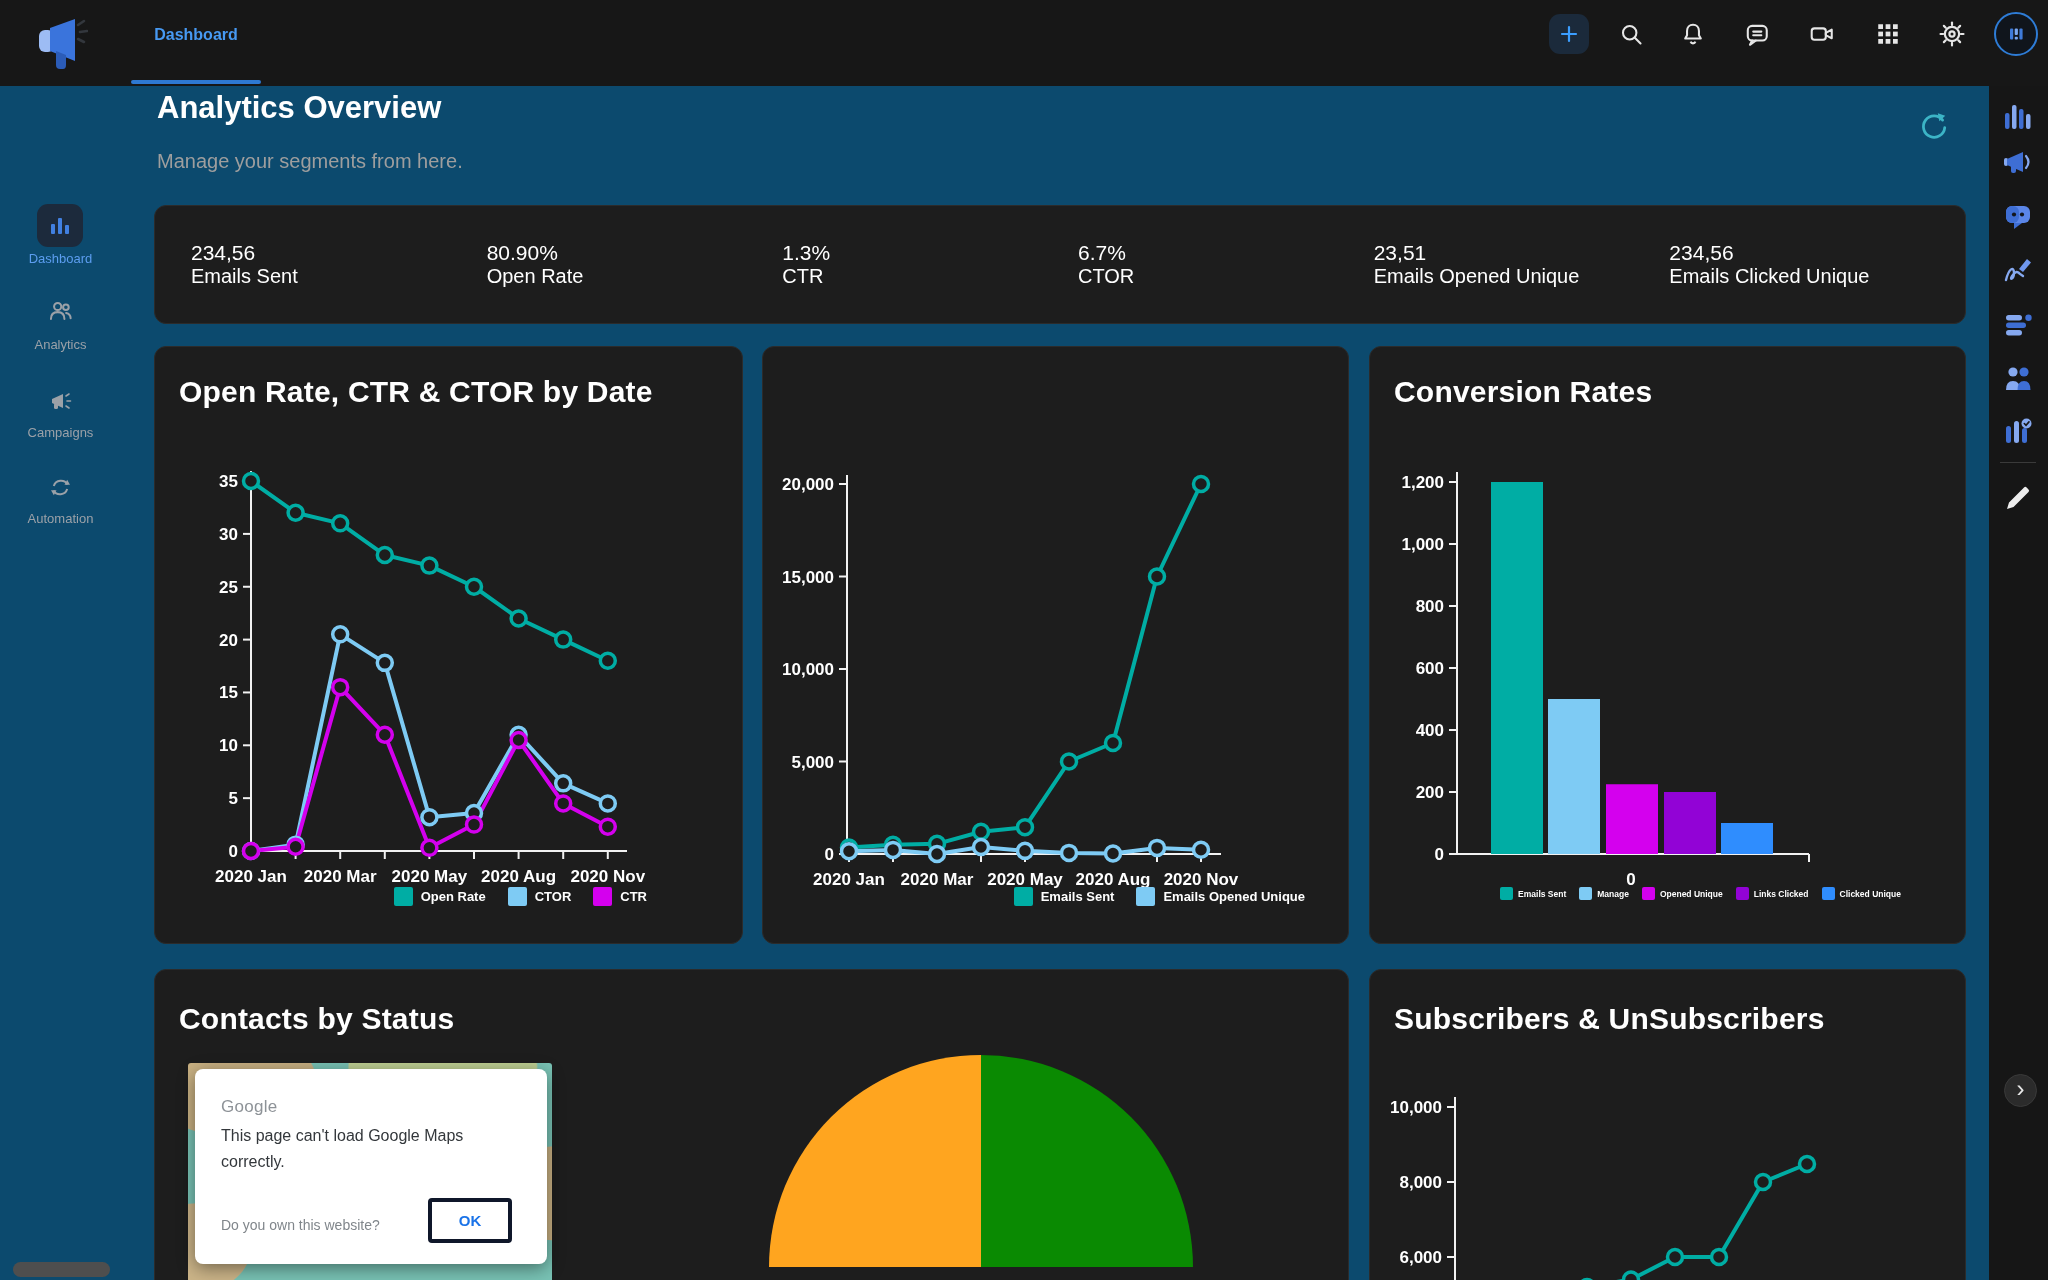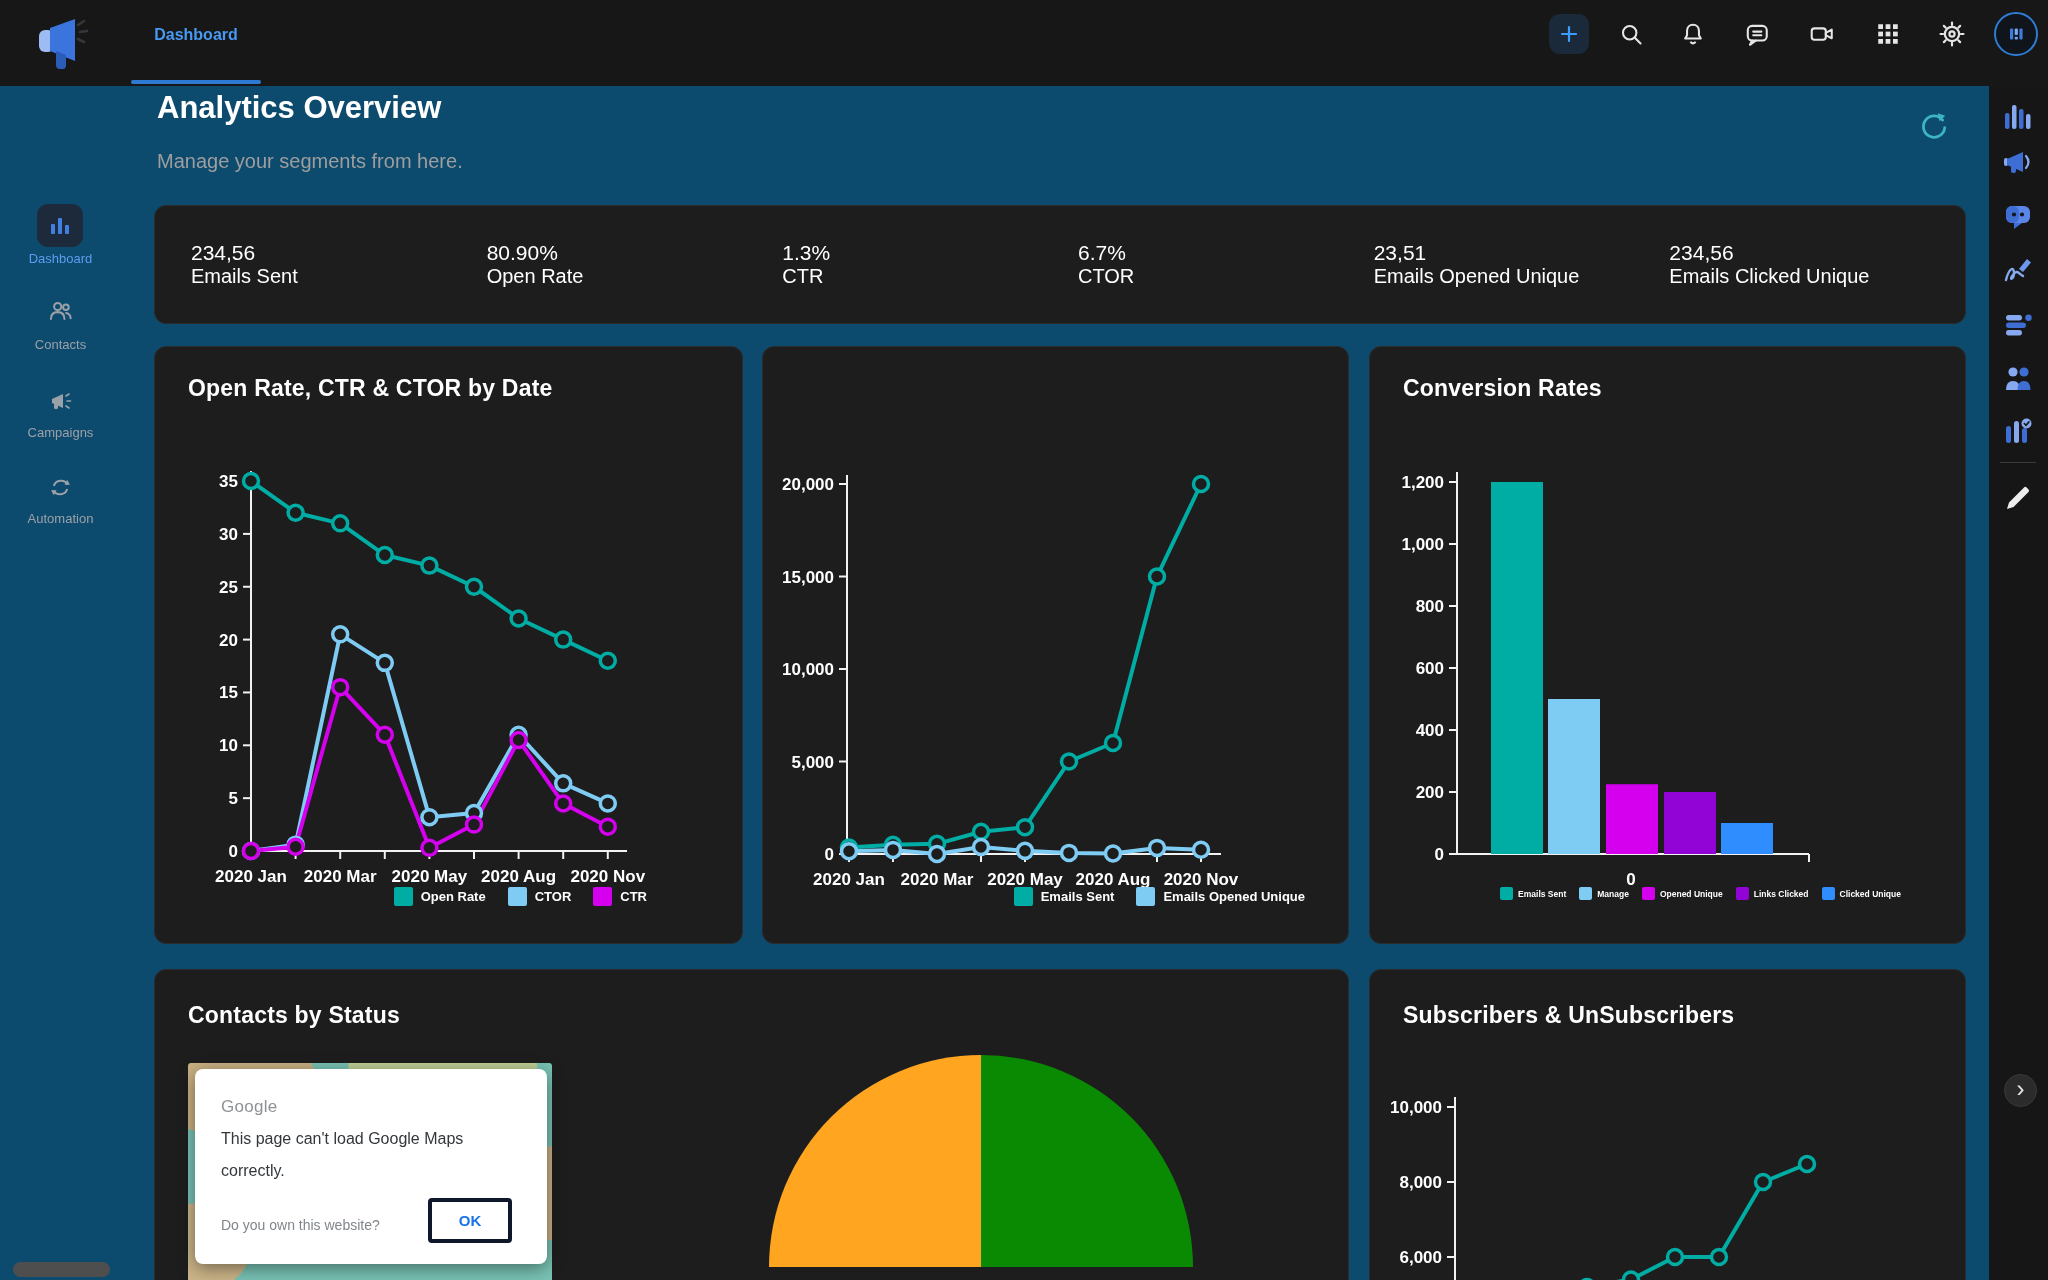--- a/index.html
+++ b/index.html
@@ -40,21 +40,21 @@
   .card{position:absolute;background:#1D1D1D;border:1px solid #2B2B2B;border-radius:12px;box-sizing:border-box}
   #stats{left:154px;top:205px;width:1812px;height:119px;display:flex;align-items:center;padding-left:36px}
   .stat .v{font-size:21px;font-weight:500;margin-bottom:0}
   .stat .l{font-size:20px;font-weight:400}
   .stat{flex:1}
   #card1{left:154px;top:346px;width:589px;height:598px}
   #card2{left:762px;top:346px;width:587px;height:598px}
   #card3{left:1369px;top:346px;width:597px;height:598px}
   #card4{left:154px;top:969px;width:1195px;height:330px;overflow:hidden}
   #card5{left:1369px;top:969px;width:597px;height:330px;overflow:hidden}
-  .card h3{position:absolute;left:33px;top:28px;margin:0;font-size:23px;font-weight:700;letter-spacing:.2px}
+  .card h3{position:absolute;left:24px;top:28px;margin:0;font-size:30px;font-weight:700;letter-spacing:.2px}
   #card4 h3,#card5 h3{top:32px}
   svg.chart{position:absolute;left:0;top:0}
   .ylab,.xlab{font-family:"Liberation Sans",sans-serif;font-weight:700;font-size:17px;fill:#FFFFFF}
   .axis{stroke:#F2F2F2;stroke-width:2}
   .legend{position:absolute;left:0;right:0;top:540px;display:flex;align-items:center;gap:22px}
   .lg-item{display:flex;align-items:center;gap:8px;font-weight:700;font-size:13px}
   .lg-item .sq{width:19px;height:19px;border-radius:2px;display:inline-block}
   #legend1{justify-content:flex-end;padding-right:95px}
   #legend2{justify-content:flex-end;padding-right:43px}
   #legend3{justify-content:center;transform:translateX(33px);gap:13px}
@@ -64,21 +64,21 @@
   #map{position:absolute;left:33px;top:93px;width:364px;height:237px;border-radius:3px;overflow:hidden;
       background:
        radial-gradient(140px 90px at 12% 8%, #C9B183 0 60%, transparent 61%),
        radial-gradient(170px 110px at 70% 2%, #BFD093 0 55%, transparent 56%),
        radial-gradient(130px 90px at 102% 55%, #C9B183 0 52%, transparent 53%),
        radial-gradient(100px 80px at 2% 78%, #CBB488 0 55%, transparent 56%),
        #79C3B5}
   #gdialog{position:absolute;left:40px;top:99px;width:352px;height:195px;background:#fff;border-radius:8px;
        box-shadow:0 4px 18px rgba(0,0,0,.45);color:#3C4043}
   #g-brand{position:absolute;left:26px;top:28px;font-size:17px;color:#8D9297;letter-spacing:.3px}
-  #g-msg{position:absolute;left:26px;top:54px;width:300px;font-size:16px;line-height:32px;color:#33373B}
+  #g-msg{position:absolute;left:26px;top:54px;width:300px;font-size:16px;line-height:26px;color:#33373B}
   #g-q{position:absolute;left:26px;top:148px;font-size:14px;color:#80868B}
   #g-ok{position:absolute;left:233px;top:129px;width:84px;height:45px;background:#fff;border:4px solid #0f172a;
        border-radius:4px;color:#1A73E8;font-weight:700;font-size:15px;font-family:"Liberation Sans",sans-serif;cursor:pointer}
   #pie{position:absolute;left:614px;top:85px}
 </style>
 </head>
 <body>
 
 <div id="app">
 
@@ -178,21 +178,21 @@
     <div class="nav-label active" style="top:165px">Dashboard</div>
 
     <svg class="abs" style="left:47px;top:212px" width="27" height="26" viewBox="0 0 24 23">
       <g stroke="#9BA1A8" stroke-width="1.8" fill="none" stroke-linecap="round">
         <circle cx="9.5" cy="7.5" r="3.2"></circle>
         <path d="M3.5 18.5 Q3.5 12.5 9.5 12.5 Q15.5 12.5 15.5 18.5"></path>
         <circle cx="16.8" cy="8.2" r="2.5"></circle>
         <path d="M17 13.2 Q21 14 21 18"></path>
       </g>
     </svg>
-    <div class="nav-label" style="top:251px">Contacts</div>
+    <div class="nav-label" style="top:251px">Analytics</div>
 
     <svg class="abs" style="left:48px;top:303px" width="25" height="25" viewBox="0 0 25 25">
       <path d="M4 10 L15 5 V19 L4 14 Z" fill="#9BA1A8"></path>
       <rect x="6" y="14" width="4" height="6" rx="1.5" fill="#9BA1A8"></rect>
       <g stroke="#9BA1A8" stroke-width="1.6" stroke-linecap="round">
         <line x1="18" y1="7" x2="21" y2="5"></line>
           <line x1="19" y1="12" x2="22.5" y2="12"></line>
           <line x1="18" y1="17" x2="21" y2="19"></line>
       </g>
     </svg>

